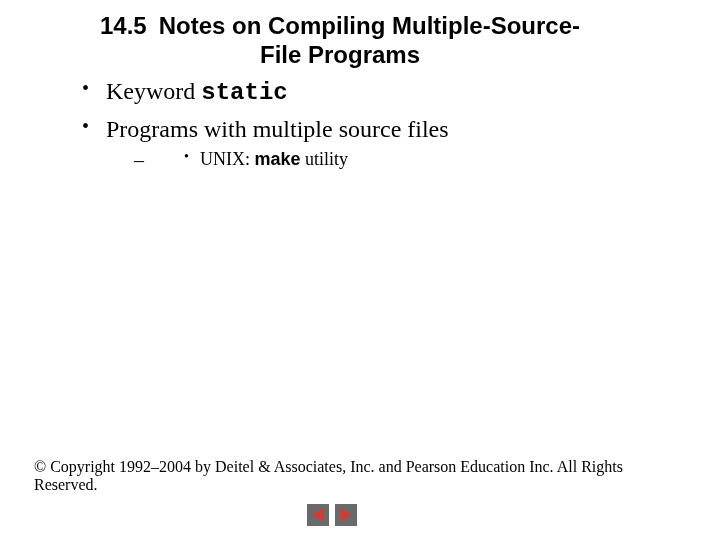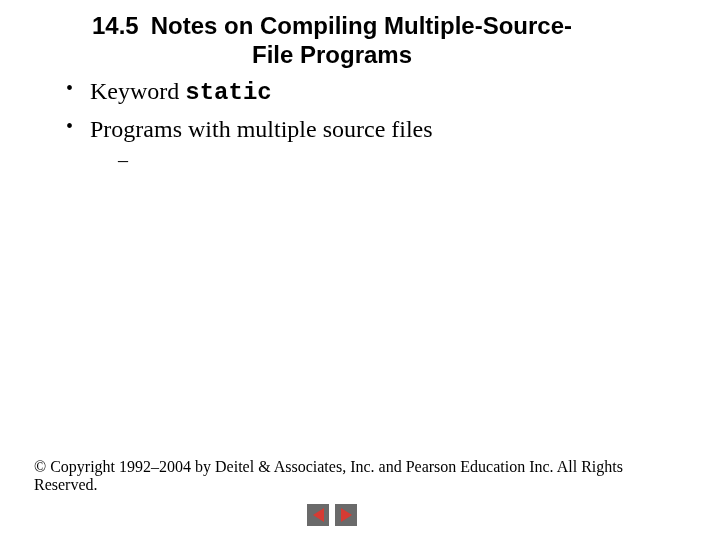--- a/index.html
+++ b/index.html
@@ -10,20 +10,21 @@
     background: #fff;
     font-family: "Times New Roman", Times, serif;
     color: #000;
     position: relative;
   }
   .slide {
     width: 664px;
     height: 540px;
     position: relative;
     box-sizing: border-box;
+    padding-left: 16px;
   }
   .title {
     font-family: Arial, Helvetica, sans-serif;
     font-weight: bold;
     font-size: 24px;
     text-align: center;
     padding: 12px 80px 4px 80px;
     line-height: 1.2;
   }
   .title .num {
@@ -141,20 +142,25 @@
 
   <div class="body">
     <ul class="lvl1">
       <li>
         <span>Keyword </span><span class="mono">static</span>
       </li>
       <li>
         <span>Programs with multiple source files</span>
         <ul class="lvl2">
           <li>
+            <ul class="lvl3">
+              <li>
+                <span>UNIX: </span><span class="arialmono">make</span><span> utility</span>
+              </li>
+            </ul>
           </li>
         </ul>
       </li>
     </ul>
   </div>
 
   <div class="copyright">© Copyright 1992–2004 by Deitel &amp; Associates, Inc. and Pearson Education Inc. All Rights Reserved.</div>
 
   <div class="navbtns">
     <div class="navbtn">

